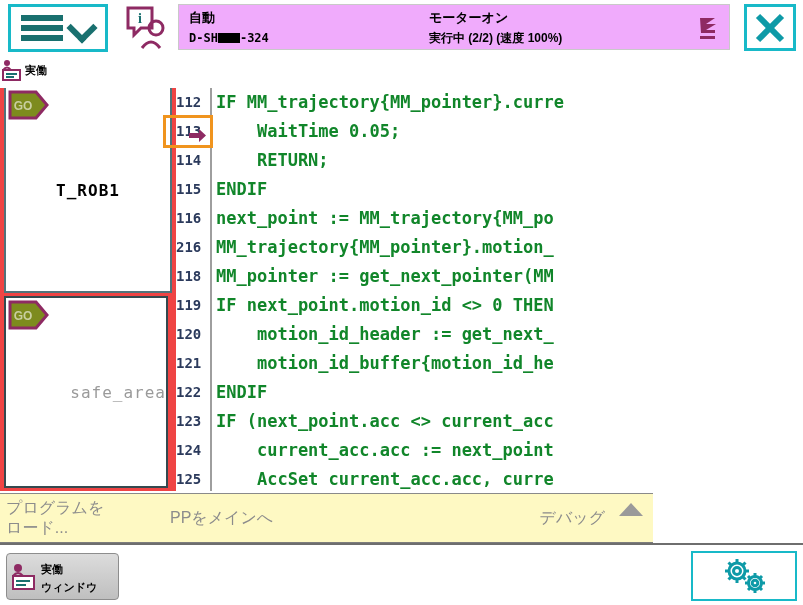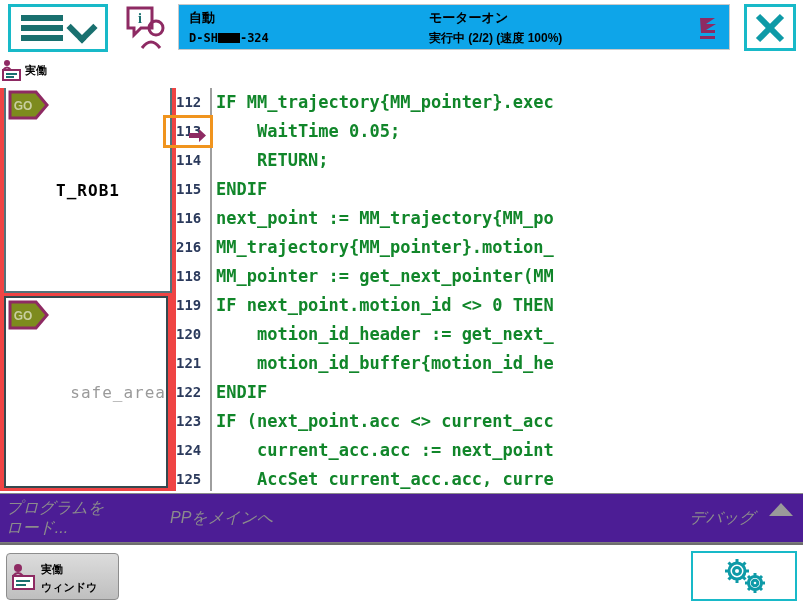--- a/index.html
+++ b/index.html
@@ -24,21 +24,21 @@
   .chev{width:26px;height:26px;position:relative;}
   .chev:before{
     content:"";position:absolute;left:2px;top:2px;width:16px;height:16px;
     border-right:6px solid #19706f;border-bottom:6px solid #19706f;
     transform:rotate(45deg);
   }
   .info-user-icon{position:absolute;left:122px;top:6px;width:46px;height:44px;}
 
   .status-box{
     position:absolute;left:178px;top:4px;width:552px;height:46px;
-    background:#0ea5e9;border:1px solid #c9c9c9;box-sizing:border-box;
+    background:#f0abfc;border:1px solid #c9c9c9;box-sizing:border-box;
   }
   .st-left{position:absolute;left:10px;top:3px;}
   .st-mid{position:absolute;left:250px;top:3px;}
   .st-line1{font-size:13px;font-weight:bold;color:#000;line-height:20px;white-space:nowrap;}
   .st-line2{font-size:12px;font-weight:bold;color:#000;line-height:20px;white-space:nowrap;
             font-family:"DejaVu Sans Mono","Liberation Mono",monospace;}
   .st-line2.jp{font-family:"Liberation Sans","DejaVu Sans",sans-serif;}
   .redact{display:inline-block;width:22px;height:10px;background:#000;vertical-align:-1px;}
   .robot-ico{position:absolute;right:10px;top:10px;width:22px;height:26px;}
 
@@ -99,22 +99,22 @@
   .pp-arrow{position:absolute;right:3px;top:7px;width:18px;height:15px;}
   .code-lines{position:absolute;left:40px;top:0;width:587px;height:403px;overflow:hidden;}
   .code-row{
     height:29px;line-height:29px;white-space:pre;
     font-family:"DejaVu Sans Mono","Liberation Mono",monospace;
     font-size:17px;font-weight:bold;color:#11862a;
   }
 
   
   .actionbar{
-    position:absolute;left:0;top:493px;width:803px;height:48px;
-    background:#4c1d95;border-top:1px solid #8a8a8a;border-bottom:1px solid #7d7d7d;font-style:italic;
+    position:absolute;left:0;top:493px;width:653px;height:48px;
+    background:#fef9c3;border-top:1px solid #8a8a8a;border-bottom:1px solid #7d7d7d;
   }
   .act{
     position:absolute;top:0;height:48px;display:flex;align-items:center;
     color:#8c8c8c;font-size:16px;line-height:20px;
   }
   .act .two{display:block;}
   .act-load{left:6px;width:150px;}
   .act-pp{left:170px;}
   .act-debug{right:48px;}
   .act-up{
@@ -246,21 +246,21 @@
         <div class="gutter-row">119</div>
         <div class="gutter-row">120</div>
         <div class="gutter-row">121</div>
         <div class="gutter-row">122</div>
         <div class="gutter-row">123</div>
         <div class="gutter-row">124</div>
         <div class="gutter-row">125</div>
       </div>
 
       <div class="code-lines">
-        <div class="code-row">IF MM_trajectory{MM_pointer}.exec</div>
+        <div class="code-row">IF MM_trajectory{MM_pointer}.curre</div>
         <div class="code-row">    WaitTime 0.05;</div>
         <div class="code-row">    RETURN;</div>
         <div class="code-row">ENDIF</div>
         <div class="code-row">next_point := MM_trajectory{MM_po</div>
         <div class="code-row">MM_trajectory{MM_pointer}.motion_</div>
         <div class="code-row">MM_pointer := get_next_pointer(MM</div>
         <div class="code-row">IF next_point.motion_id &lt;&gt; 0 THEN</div>
         <div class="code-row">    motion_id_header := get_next_</div>
         <div class="code-row">    motion_id_buffer{motion_id_he</div>
         <div class="code-row">ENDIF</div>

